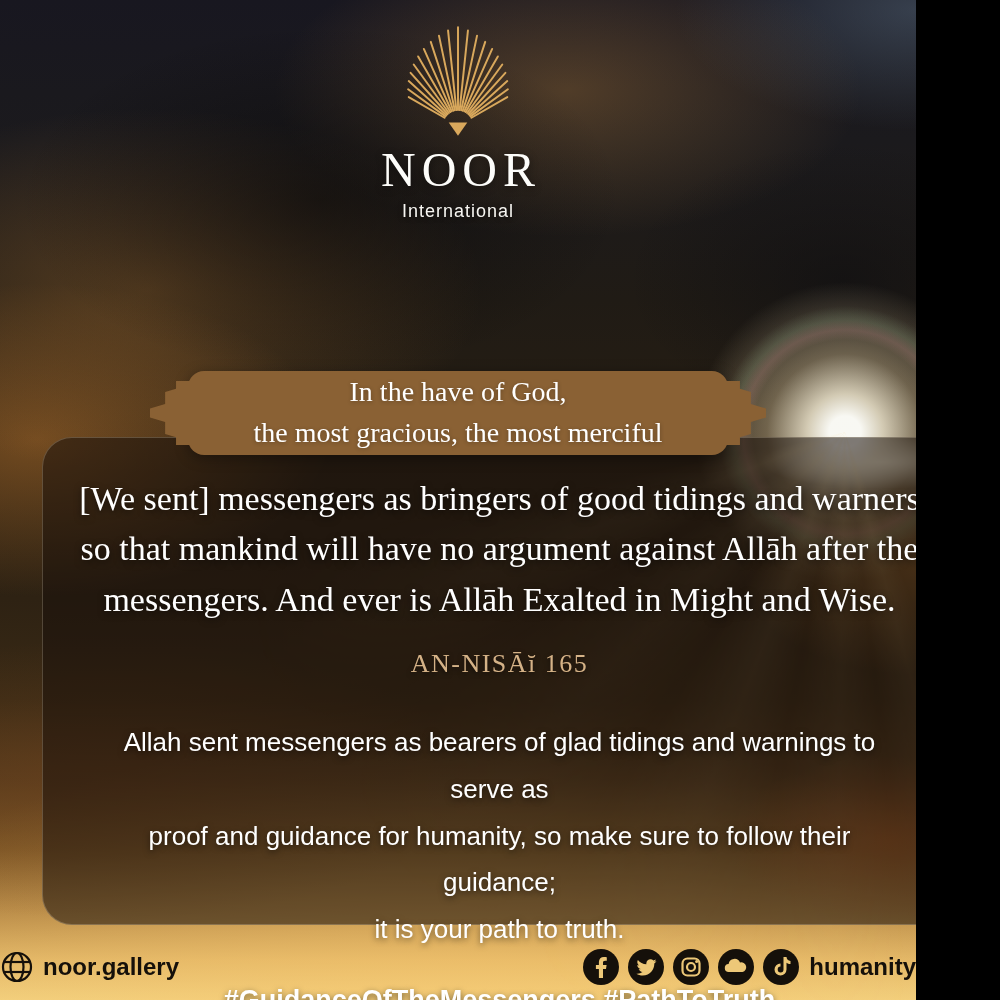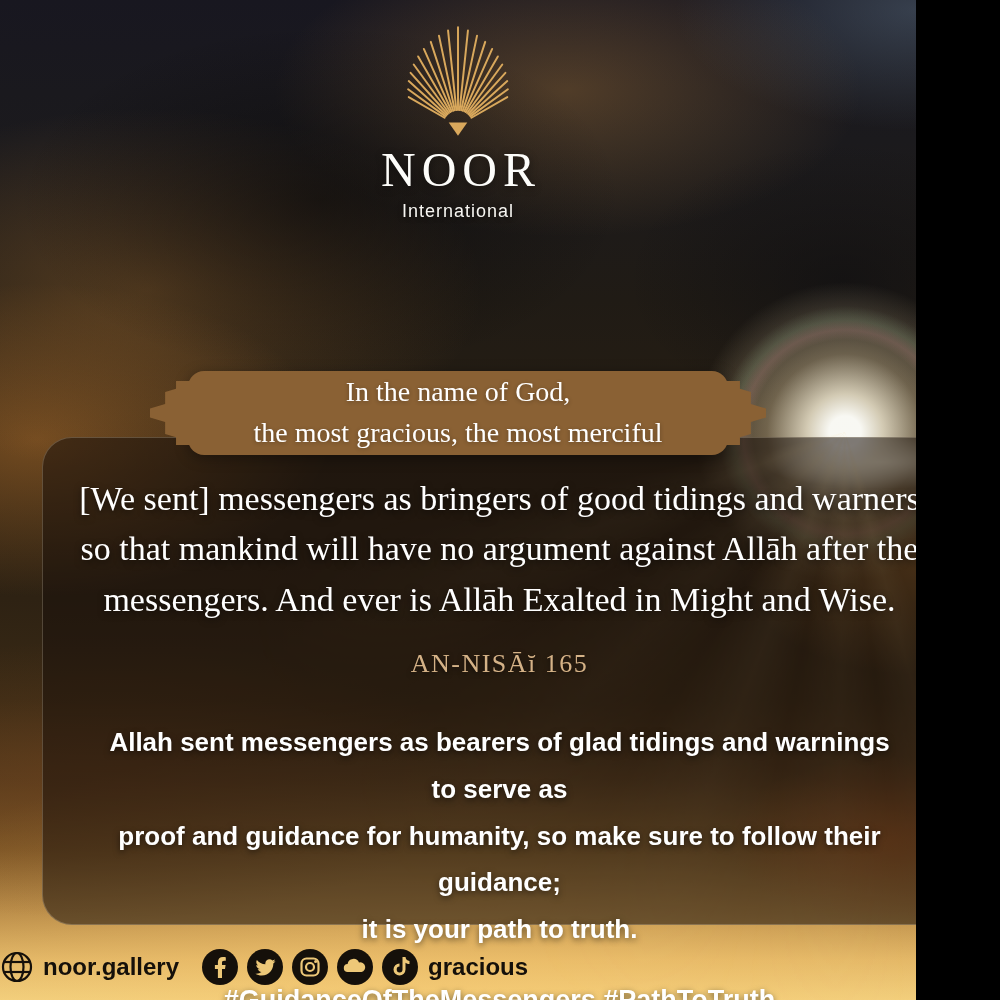--- a/index.html
+++ b/index.html
@@ -73,31 +73,31 @@
   }
   .verse-text{
     margin:36px 34px 0;font-family:"Liberation Serif",serif;font-size:34px;line-height:1.48;
     color:#ffffff;white-space:pre-line;text-shadow:0 2px 7px rgba(0,0,0,.6);text-align:center;
   }
   .verse-ref{
     margin-top:24px;font-family:"Liberation Serif",serif;font-size:26px;letter-spacing:1.5px;
     color:#d5b287;text-shadow:0 2px 5px rgba(0,0,0,.5);
   }
   .commentary{
-    margin:40px 60px 0;font-size:26px;line-height:1.8;font-weight:700;color:#ffffff;
+    margin:40px 60px 0;font-size:26px;line-height:1.8;font-weight:400;color:#ffffff;
     white-space:pre-line;text-shadow:0 2px 6px rgba(0,0,0,.55);
   }
   .hashtags{
     margin-top:32px;font-size:27px;font-weight:700;color:#ffffff;
     text-shadow:0 2px 6px rgba(0,0,0,.55);
   }
   
   .footer{
     position:absolute;left:0;bottom:10px;width:100%;height:46px;z-index:4;
-    display:flex;align-items:center;justify-content:flex-start;gap:22px;
+    display:flex;align-items:center;justify-content:space-between;gap:22px;
     color:#15100a;font-weight:700;font-size:24px;
   }
   .f-item{display:flex;align-items:center;gap:9px;}
   .social-row{display:flex;align-items:center;gap:7px;}
   .f-item svg,.social-row svg{display:block;}
 </style>
 </head>
 <body>
 
 <div class="poster">
@@ -131,21 +131,21 @@
         </g>
       <polygon points="-9,-3 9,-3 0,10" fill="#d9a85c"></polygon>
     </svg>
     <div class="brand-name">NOOR</div>
     <div class="brand-sub">International</div>
   </div>
 
   <div class="banner">
     <div class="banner-end left"></div>
     <div class="banner-end right"></div>
-    <div class="banner-text">In the name of God,
+    <div class="banner-text">In the have of God,
 the most gracious, the most merciful</div>
   </div>
 
   <div class="card">
     <div class="verse-text">[We sent] messengers as bringers of good tidings and warners
 so that mankind will have no argument against Allāh after the
 messengers. And ever is Allāh Exalted in Might and Wise.</div>
     <div class="verse-ref">AN-NISĀĭ 165</div>
     <div class="commentary">Allah sent messengers as bearers of glad tidings and warnings to serve as
 proof and guidance for humanity, so make sure to follow their guidance;
@@ -184,17 +184,17 @@
         </svg>
         <svg width="38" height="38" viewBox="0 0 38 38">
           <circle cx="19" cy="19" r="18" fill="#15100a"></circle>
           <path fill="#edc878" d="M12 24a4 4 0 0 1-.4-8 6 6 0 0 1 11.4-1.6A4.5 4.5 0 0 1 25.5 24z"></path>
         </svg>
         <svg width="38" height="38" viewBox="0 0 38 38">
           <circle cx="19" cy="19" r="18" fill="#15100a"></circle>
           <path fill="#edc878" d="M21.5 9h3c.2 2.3 1.6 3.8 4 4v3c-1.6 0-3-.5-4-1.3v6.8a6 6 0 1 1-6-6v3.1a2.9 2.9 0 1 0 3 2.9z"></path>
         </svg>
       </div>
-      <span>gracious</span>
+      <span>humanity</span>
     </div>
 
   </div>
 </div>
 
 </body></html>

